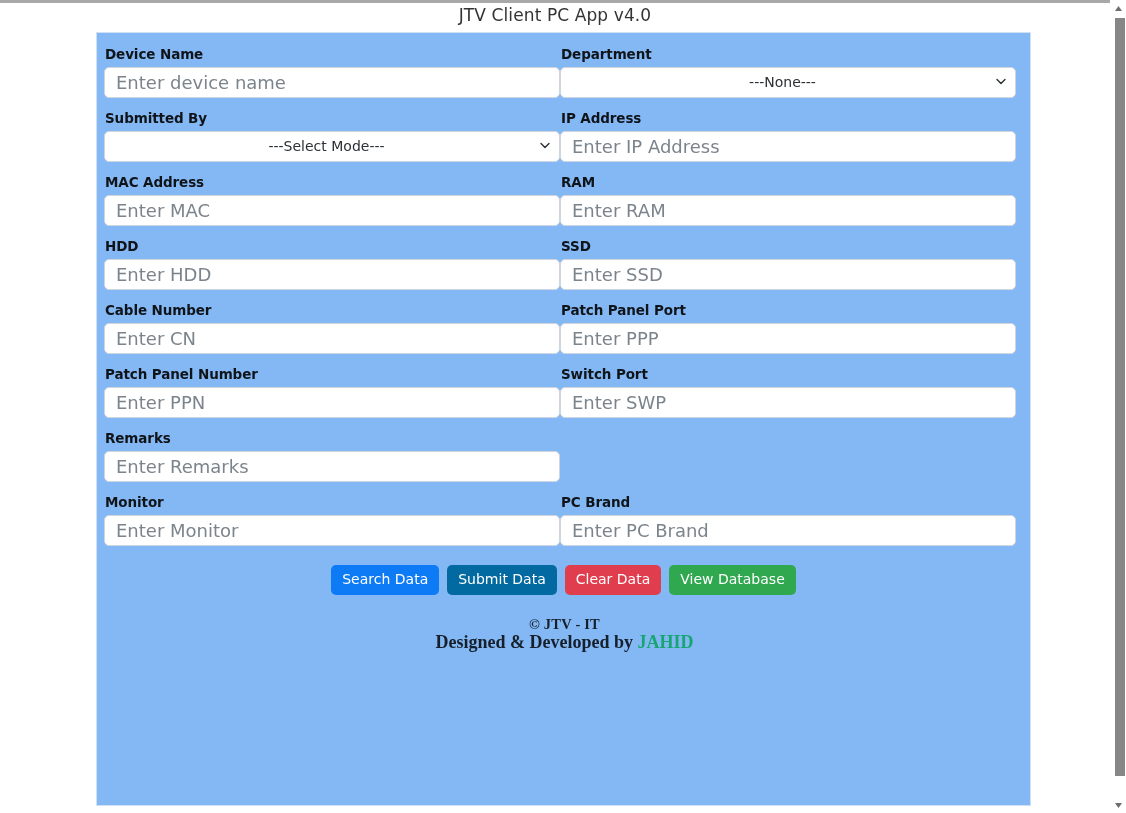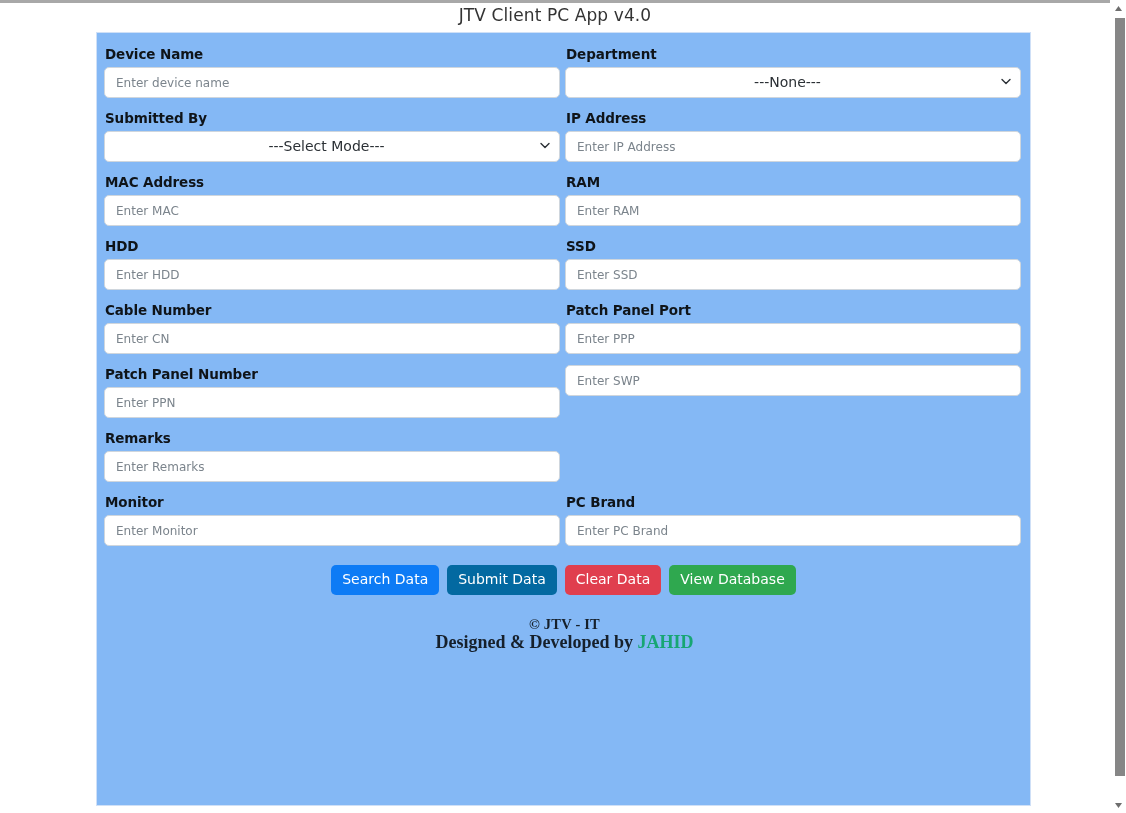--- a/index.html
+++ b/index.html
@@ -54,21 +54,21 @@
 
   .grid {
     position: absolute;
     left: 7px;
     top: 12px;
     width: 921px;
   }
 
   .row {
     display: flex;
-    gap: 5px;
+    gap: 0;
     margin-bottom: 2px;
   }
   .col {
     width: 456px;
     flex: 0 0 456px;
   }
   .col.spacer { background: transparent; }
 
   label.field-label {
     display: block;
@@ -85,21 +85,21 @@
 
   input.field-input,
   .field-select {
     display: block;
     width: 456px;
     height: 31px;
     background: #ffffff;
     border: 1px solid #cfd6dd;
     border-radius: 5px;
     padding: 0 11px;
-    font-size: 12px;
+    font-size: 18px;
     color: #0f172a;
     outline: none;
     font-family: "DejaVu Sans", sans-serif;
   }
   input.field-input::placeholder {
     color: #7b848c;
     opacity: 1;
   }
 
   
@@ -298,20 +298,21 @@
         </div>
         <div class="row">
           <div class="col">
             <div class="field-block">
               <label class="field-label">Patch Panel Number</label>
               <input type="text" class="field-input" placeholder="Enter PPN" style="">
             </div>
           </div>
           <div class="col">
             <div class="field-block">
+              <label class="field-label">Switch Port</label>
               <input type="text" class="field-input" placeholder="Enter SWP" style="">
             </div>
           </div>
         </div>
         <div class="row">
           <div class="col">
             <div class="field-block">
               <label class="field-label">Remarks</label>
               <input type="text" class="field-input" placeholder="Enter Remarks" style="">
             </div>

